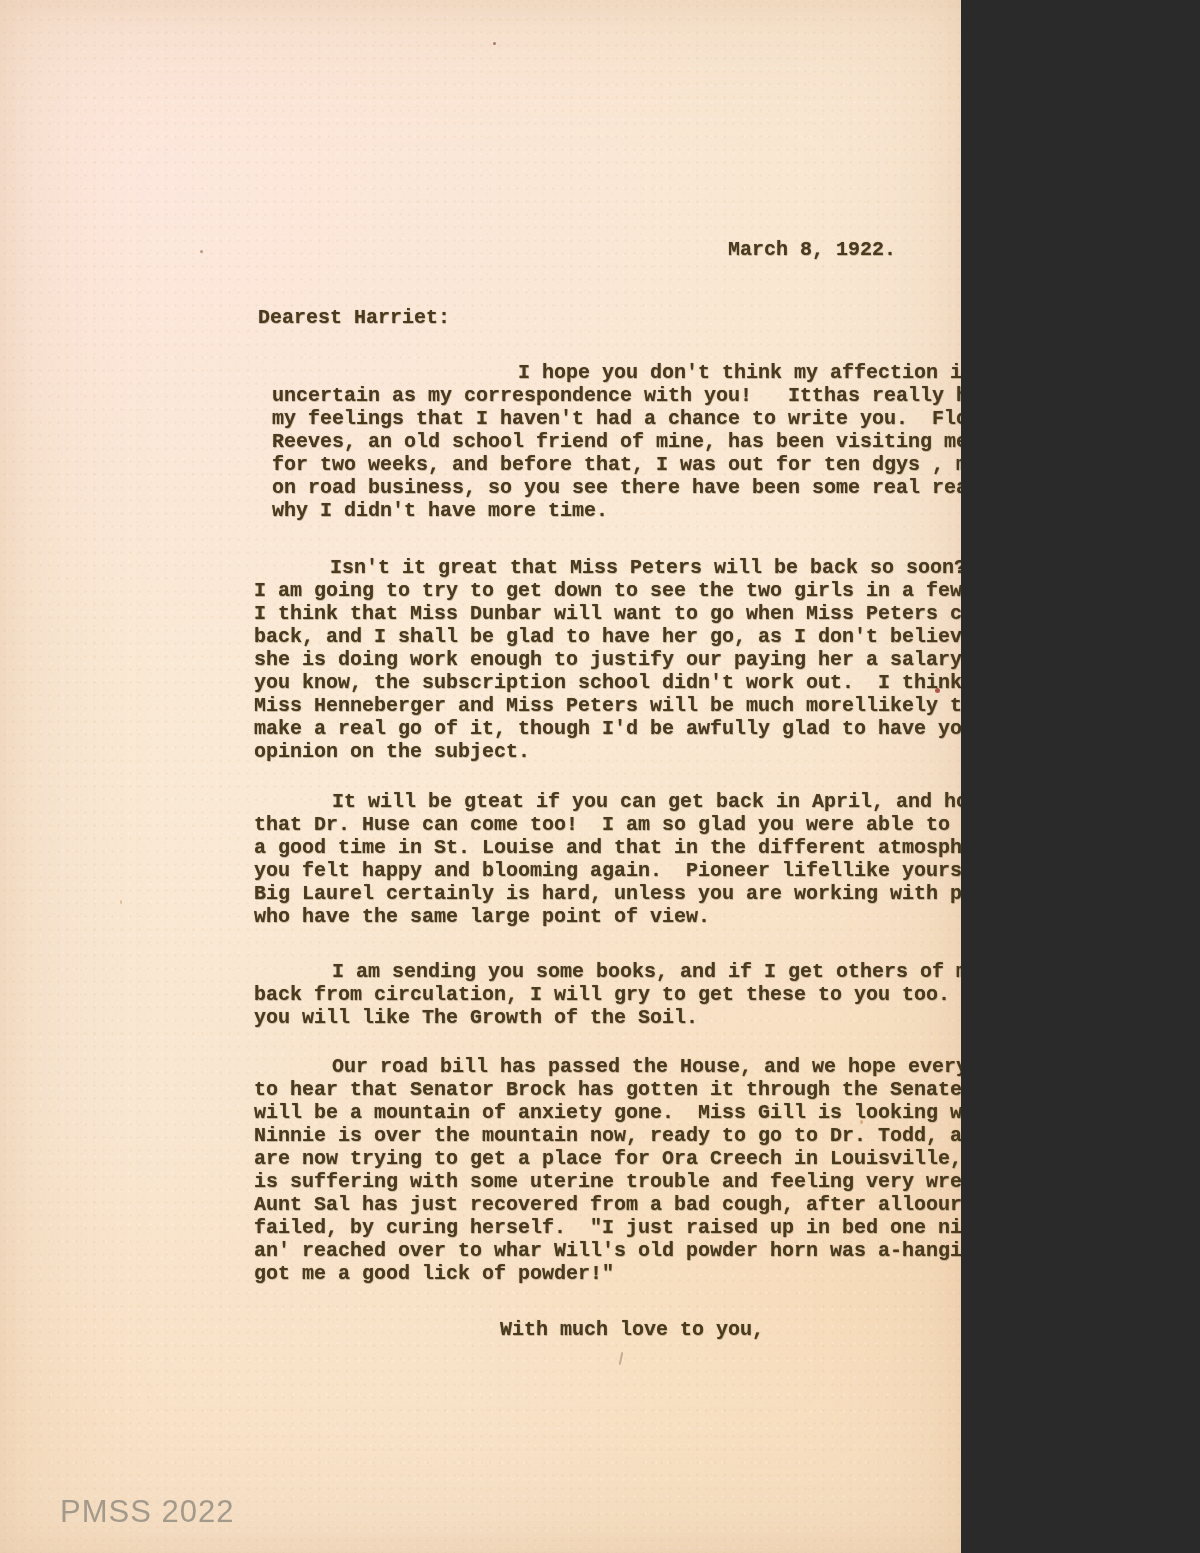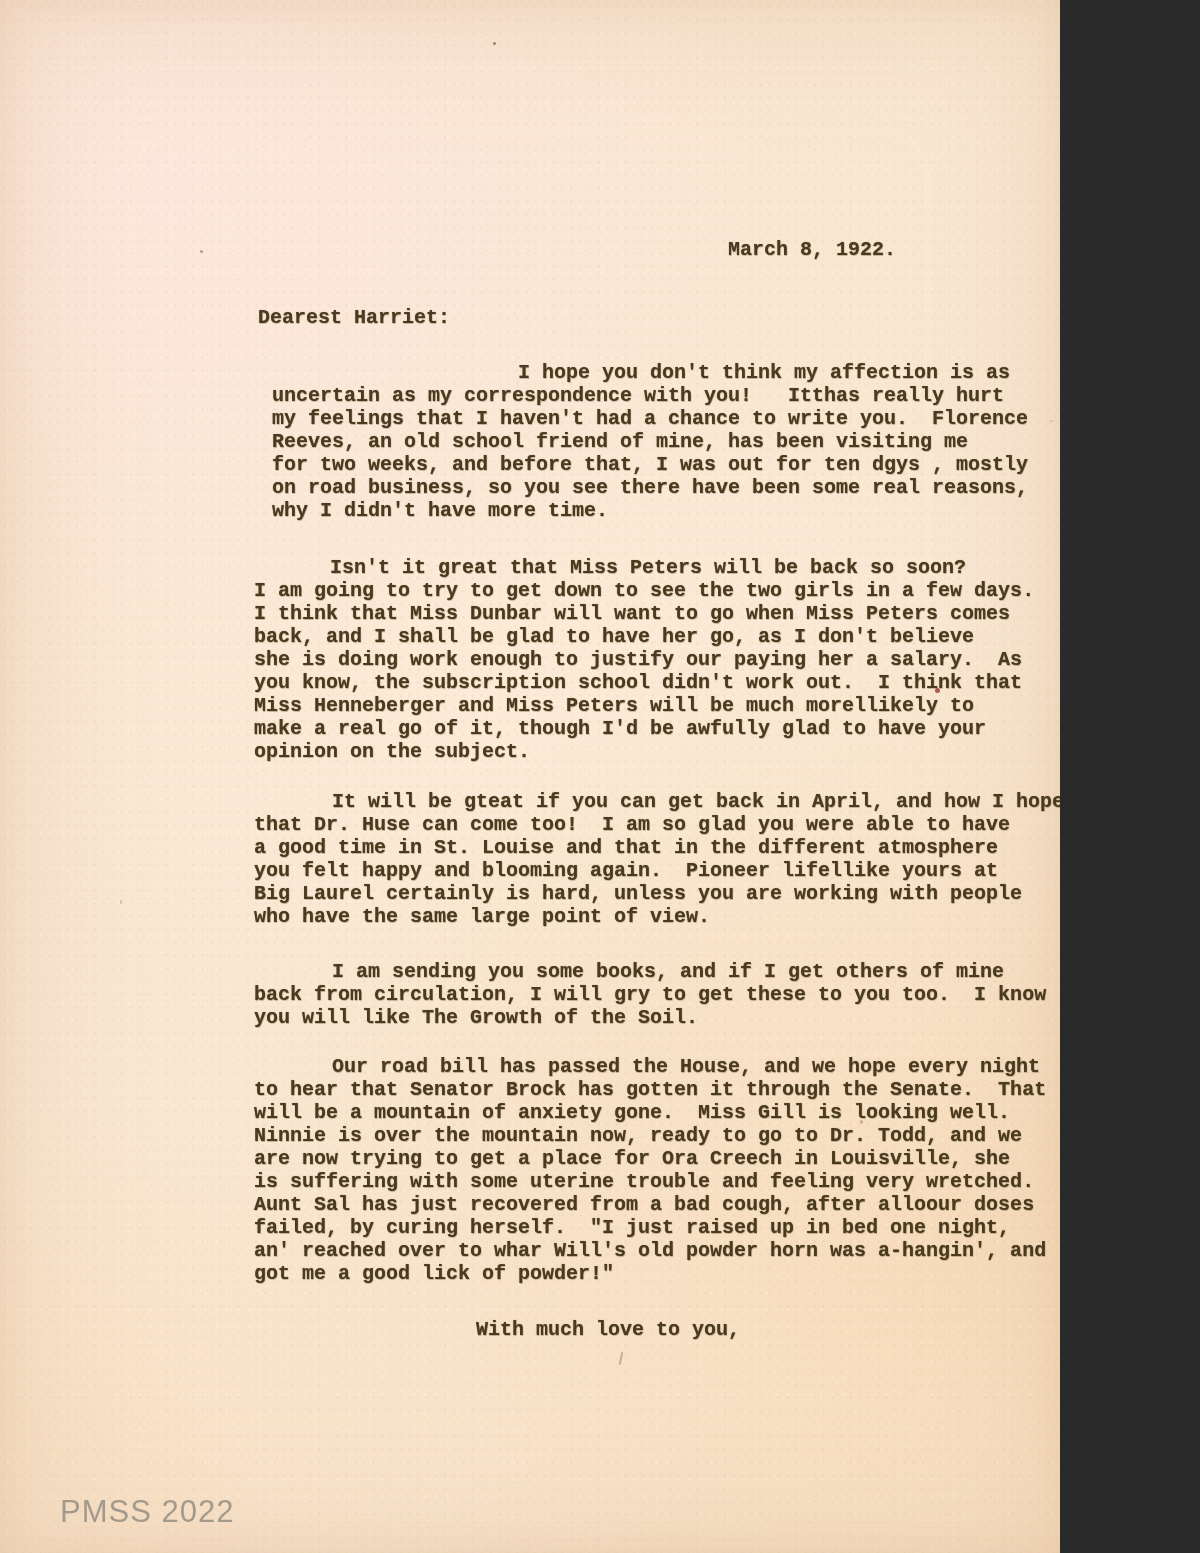--- a/index.html
+++ b/index.html
@@ -2,21 +2,21 @@
 <html><head>
 <meta charset="utf-8">
 <style>
   html, body {
     margin: 0;
     padding: 0;
     background: #2a2a2a;
   }
   .page {
     position: relative;
-    width: 1060px;
+    width: 961px;
     height: 1553px;
     overflow: hidden;
     background-color: #f9e7d2;
     background-image:
       radial-gradient(ellipse 900px 700px at 15% 12%, rgba(253,231,221,0.95), rgba(253,231,221,0) 70%),
       radial-gradient(ellipse 1000px 900px at 88% 82%, rgba(246,218,183,0.85), rgba(246,218,183,0) 72%),
       radial-gradient(ellipse 760px 560px at 48% 44%, rgba(252,237,218,0.65), rgba(252,237,218,0) 70%),
       radial-gradient(ellipse 600px 500px at 8% 92%, rgba(248,222,192,0.7), rgba(248,222,192,0) 65%);
     font-family: "Liberation Mono", "DejaVu Sans Mono", monospace;
   }
@@ -55,21 +55,21 @@
     text-shadow: 0 0 1px rgba(74,58,30,0.55), 0.5px 0.5px 0.5px rgba(74,58,30,0.25);
   }
   .date      { left: 728px; top: 238px; }
   .salutation{ left: 258px; top: 306px; }
   .para      { left: 254px; }
   .p1 { top: 361px; text-indent: 246px; margin-left: 18px; }
   .p2 { top: 556px; text-indent: 76px; }
   .p3 { top: 790px; text-indent: 78px; }
   .p4 { top: 960px; text-indent: 78px; }
   .p5 { top: 1055px; text-indent: 78px; }
-  .closing   { left: 476px; top: 1318px; }
+  .closing   { left: 500px; top: 1318px; }
   .pencil-mark {
     position: absolute;
     left: 620px;
     top: 1352px;
     width: 2px;
     height: 13px;
     background: rgba(96,76,56,0.35);
     transform: rotate(12deg);
     border-radius: 1px;
     pointer-events: none;

